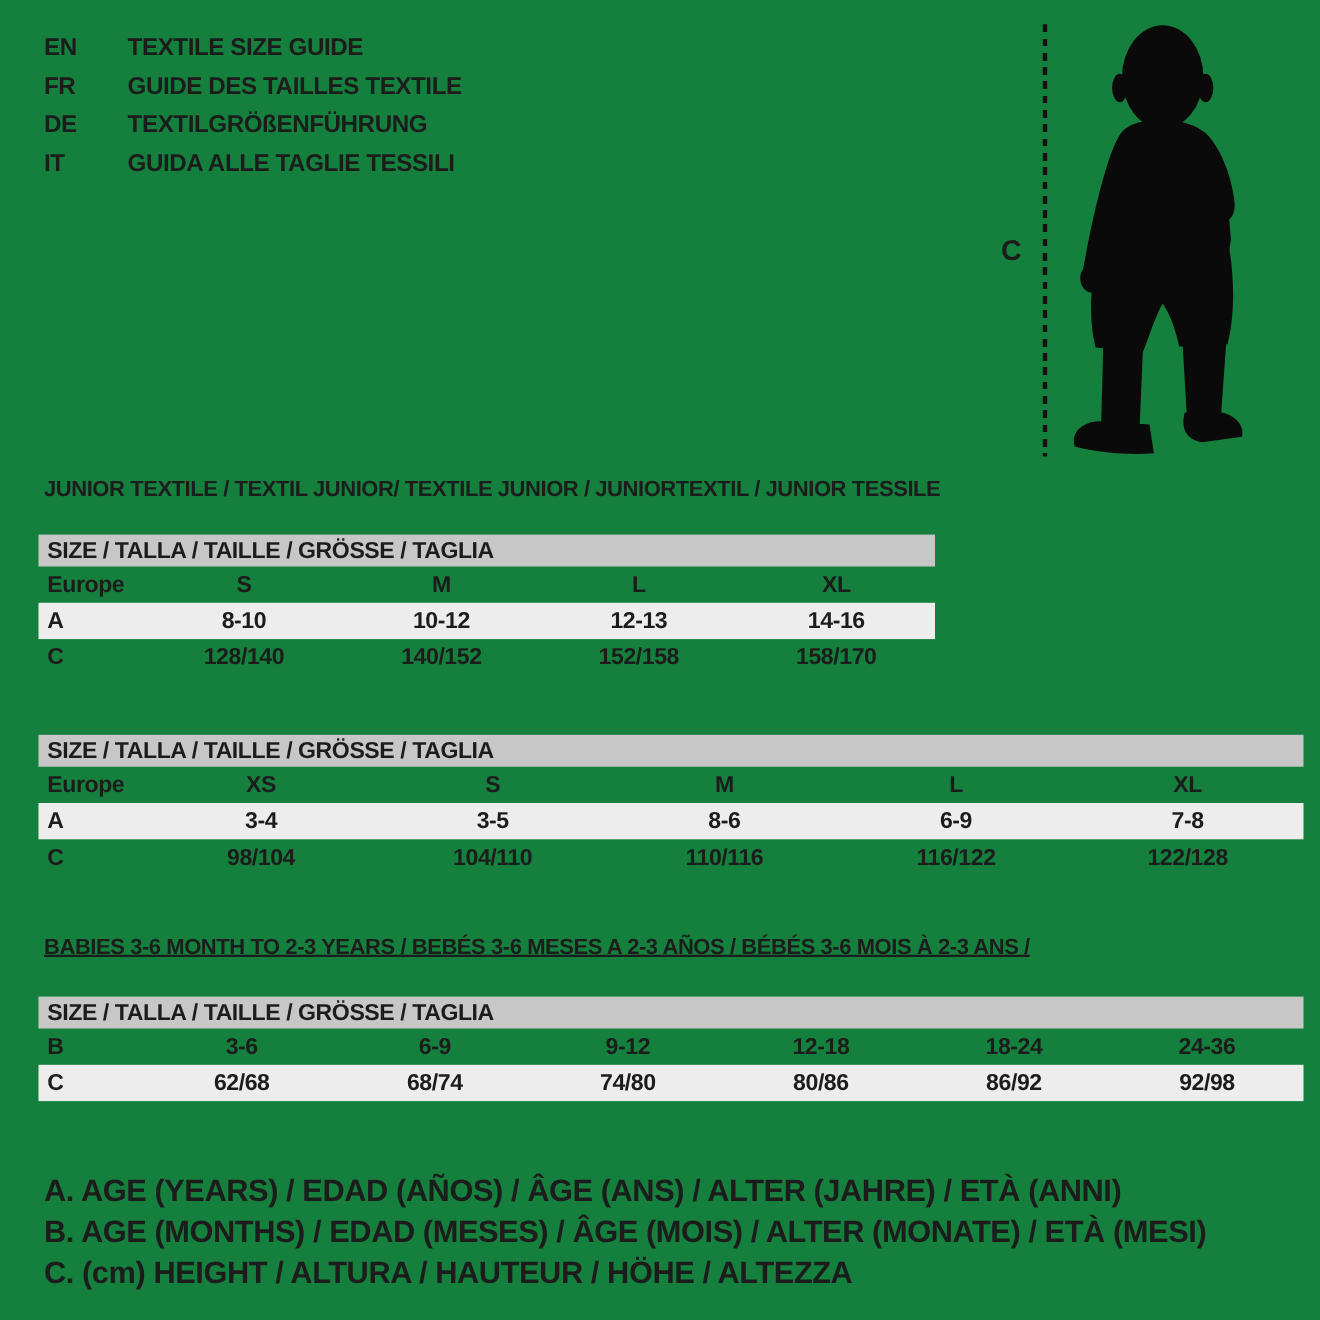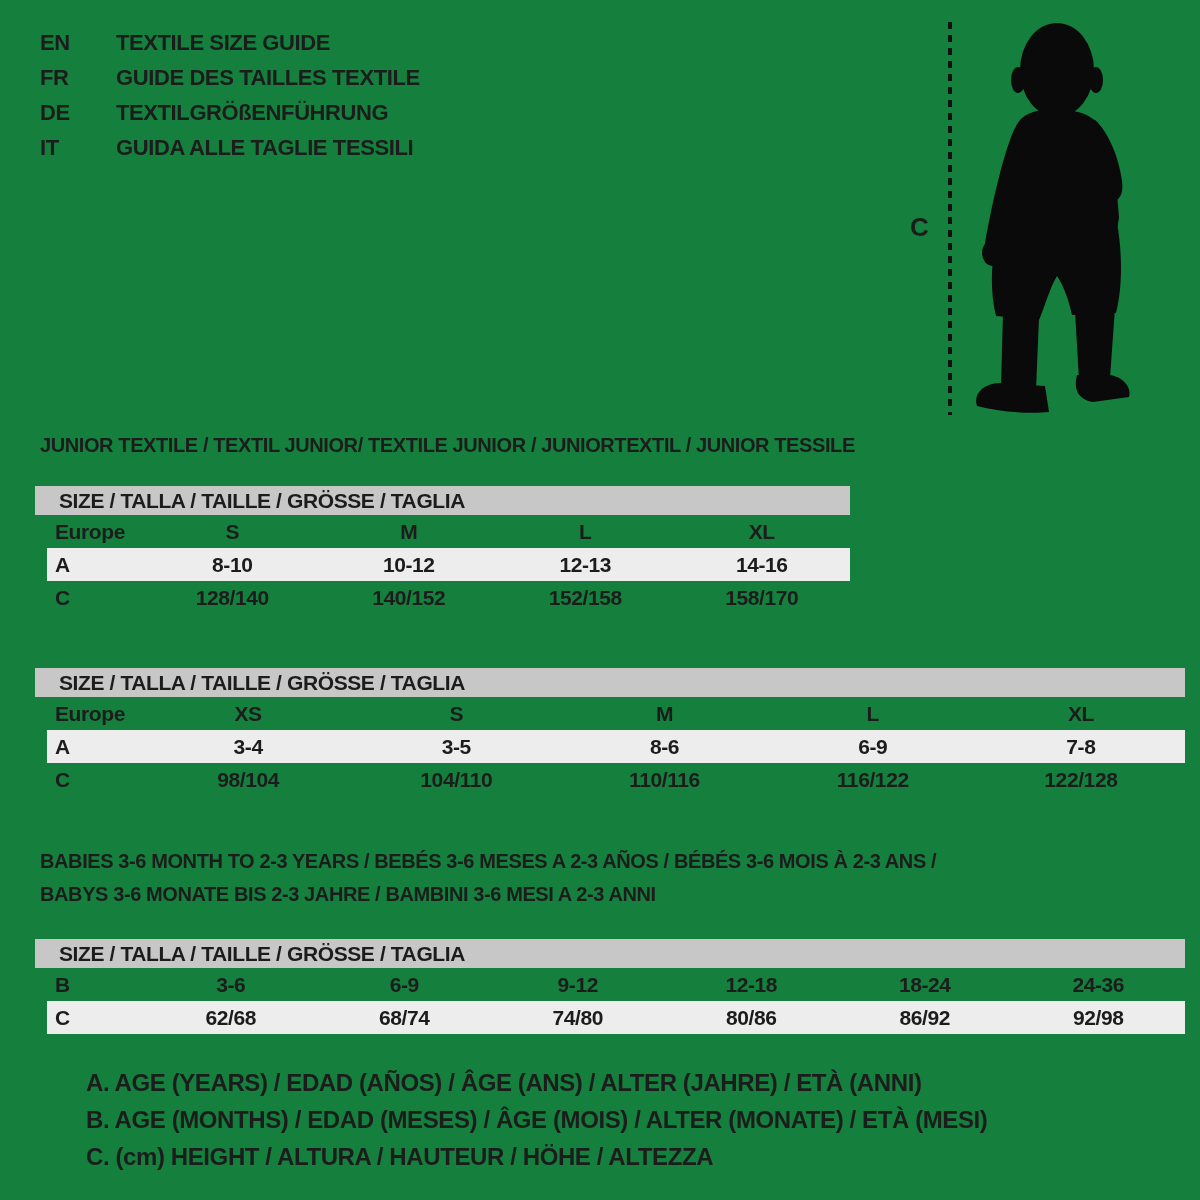--- a/index.html
+++ b/index.html
@@ -62,38 +62,37 @@
   .section { position: absolute; left: 35px; }
   .section-title {
     font-size: 20px;
     white-space: nowrap;
     padding-left: 5px;
   }
   .title-sub {
     font-size: 13px;
     vertical-align: sub;
   }
-  .sub-title-line { line-height: 33px; }
+  .sub-title-line { line-height: 33px; text-decoration: underline; }
 
   .size-table { width: 100%; }
   .size-bar {
     height: 29px;
     background: #c7c7c7;
     display: flex;
     align-items: center;
-    padding-left: 24px;
+    padding-left: 8px;
     font-size: 21px;
     white-space: nowrap;
   }
   .trow {
     display: flex;
     align-items: center;
     height: 33px;
     font-size: 21px;
-    margin-left: 12px;
   }
   .trow.shaded { background: #ededed; }
   .tlabel {
     width: 97px;
     padding-left: 8px;
     flex: 0 0 auto;
   }
   .tcell {
     flex: 1 1 0;
     text-align: center;
@@ -108,25 +107,24 @@
   .babies-section  .size-table { margin-top: 28px; }
 
   
   .legend {
     position: absolute;
     left: 40px;
     top: 1064px;
   }
   .legend-line {
     height: 37px;
-    font-size: 24px;
+    font-size: 28px;
     white-space: nowrap;
     display: flex;
     align-items: center;
-    margin-left: 46px;
   }
 </style>
 </head>
 <body>
 
 <div class="page">
 
   <div class="lang-list">
     <div class="lang-row">
       <span class="lang-code">EN</span>
@@ -226,21 +224,20 @@
         <div class="tcell">104/110</div>
         <div class="tcell">110/116</div>
         <div class="tcell">116/122</div>
         <div class="tcell">122/128</div>
       </div>
     </div>
   </div>
 
   <div class="section babies-section">
     <div class="section-title sub-title-line">BABIES 3-6 MONTH TO 2-3 YEARS / BEBÉS 3-6 MESES A 2-3 AÑOS / BÉBÉS 3-6 MOIS À 2-3 ANS /</div>
-    <div class="section-title sub-title-line">BABYS 3-6 MONATE BIS 2-3 JAHRE / BAMBINI 3-6 MESI A 2-3 ANNI</div>
     <div class="size-table">
       <div class="size-bar">SIZE / TALLA / TAILLE / GRÖSSE / TAGLIA</div>
       <div class="trow">
         <div class="tlabel">B</div>
         <div class="tcell">3-6</div>
         <div class="tcell">6-9</div>
         <div class="tcell">9-12</div>
         <div class="tcell">12-18</div>
         <div class="tcell">18-24</div>
         <div class="tcell">24-36</div>

